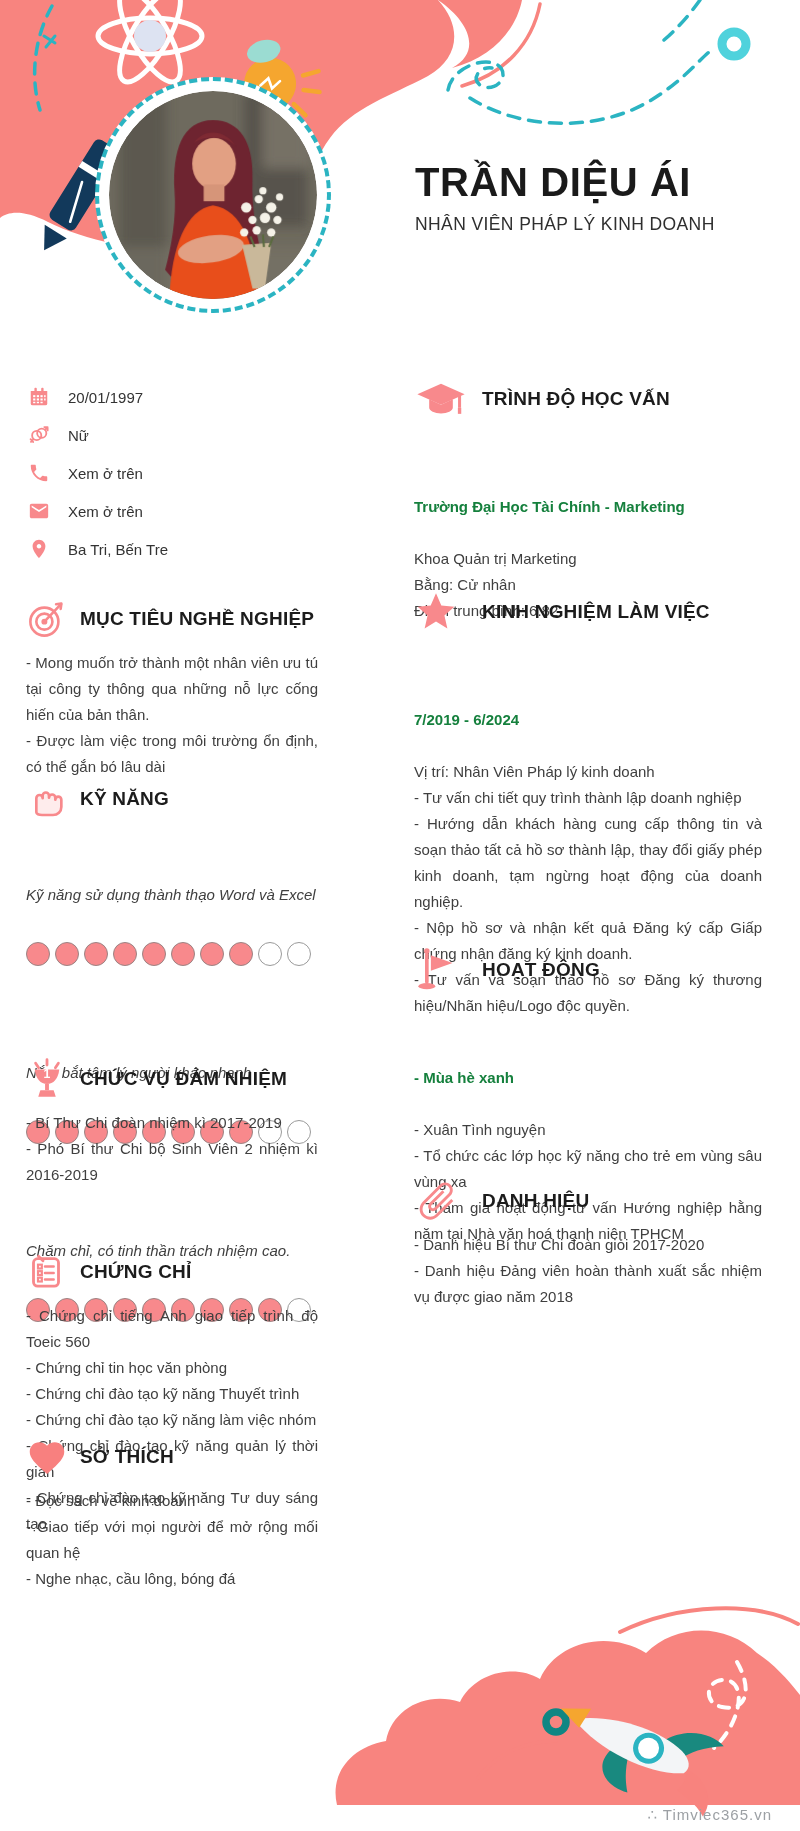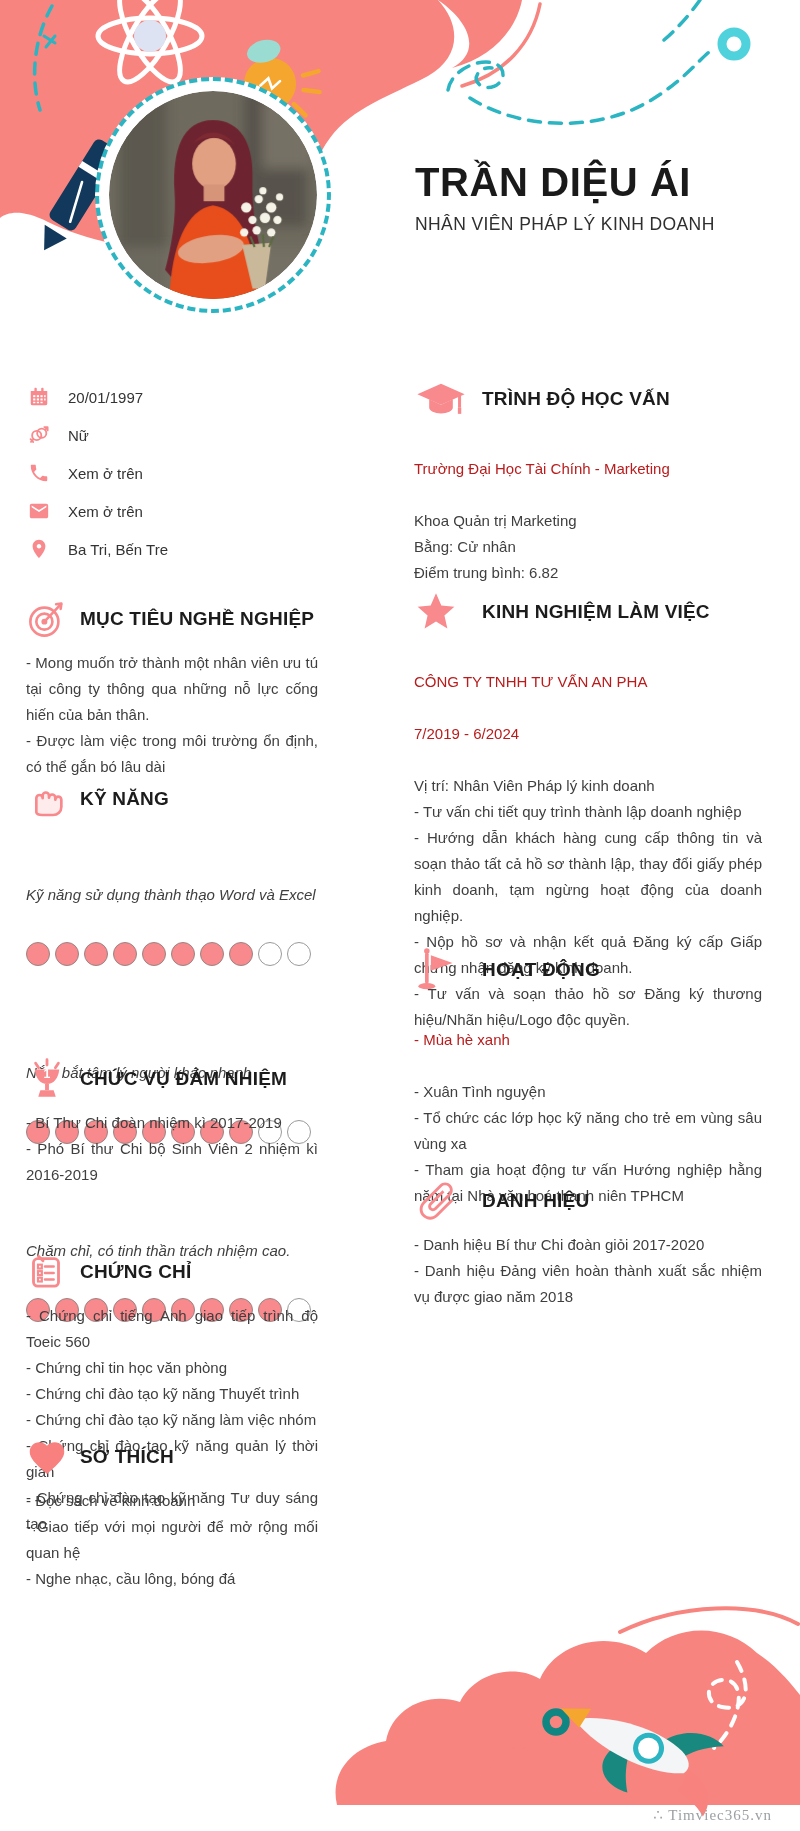--- a/index.html
+++ b/index.html
@@ -41,36 +41,36 @@
   .sec.left{left:26px;width:292px;}
   .sec.right{left:414px;width:348px;}
   .sec-head{display:flex;align-items:center;height:46px;}
   .sec.left .sec-ic{width:42px;flex:0 0 42px;display:flex;justify-content:flex-start;}
   .sec.right .sec-ic{width:56px;flex:0 0 56px;display:flex;justify-content:flex-start;}
   .sec-head h2{margin:0 0 0 12px;font-size:19px;font-weight:700;color:#1c1c1c;letter-spacing:.2px;}
   .sec-body{
     margin-top:8px;font-size:15px;line-height:26px;color:#3f3f3f;
     text-align:justify;white-space:pre-line;
   }
-  .sec-body .b{font-weight:400;color:#b91c1c;}
+  .sec-body .b{font-weight:700;color:#15803d;margin-top:38px;}
   .plain{text-align:left;}
 
   
   .skill{margin-bottom:16px;}
   .skill-label{font-size:15px;line-height:26px;color:#3f3f3f;margin-bottom:8px;font-style:italic;}
   .dots{display:flex;gap:5px;height:24px;}
   .dot{
     width:24px;height:24px;border-radius:50%;box-sizing:border-box;
     border:1.5px solid #9a9a9a;background:#fff;
   }
   .dot.filled{background:#F8898C;border-color:#9a8484;}
 
   
   .footer-brand{
-    position:absolute;top:1806px;right:28px;font-family:Liberation Serif, serif;
+    position:absolute;top:1806px;right:28px;font-family:Liberation Sans, sans-serif;
     font-size:15px;color:#9CA0A4;letter-spacing:1px;z-index:5;
   }
 </style>
 </head>
 <body>
 
 <div class="page">
 
   <svg class="decor top-decor" width="800" height="340" viewBox="0 0 800 340">
 
@@ -342,21 +342,20 @@
   <div class="sec right" style="top:589px">
     <div class="sec-head">
       <span class="sec-ic">
         <svg width="44" height="44" viewBox="0 0 24 24" fill="#F8898C">
           <polygon points="12,1.8 14.9,8.4 22,9.1 16.6,13.9 18.2,21 12,17.2 5.8,21 7.4,13.9 2,9.1 9.1,8.4"></polygon>
         </svg>
       </span>
       <h2>KINH NGHIỆM LÀM VIỆC</h2>
     </div>
     <div class="sec-body">
-      <div class="b">CÔNG TY TNHH TƯ VẤN AN PHA</div>
       <div class="b">7/2019 - 6/2024</div>
       <div>Vị trí: Nhân Viên Pháp lý kinh doanh
 - Tư vấn chi tiết quy trình thành lập doanh nghiệp
 - Hướng dẫn khách hàng cung cấp thông tin và soạn thảo tất cả hồ sơ thành lập, thay đổi giấy phép kinh doanh, tạm ngừng hoạt động của doanh nghiệp.
 - Nộp hồ sơ và nhận kết quả Đăng ký cấp Giấp chứng nhận đăng ký kinh doanh.
 - Tư vấn và soạn thảo hồ sơ Đăng ký thương hiệu/Nhãn hiệu/Logo độc quyền.</div>
     </div>
   </div>
 
   <div class="sec right" style="top:947px">

